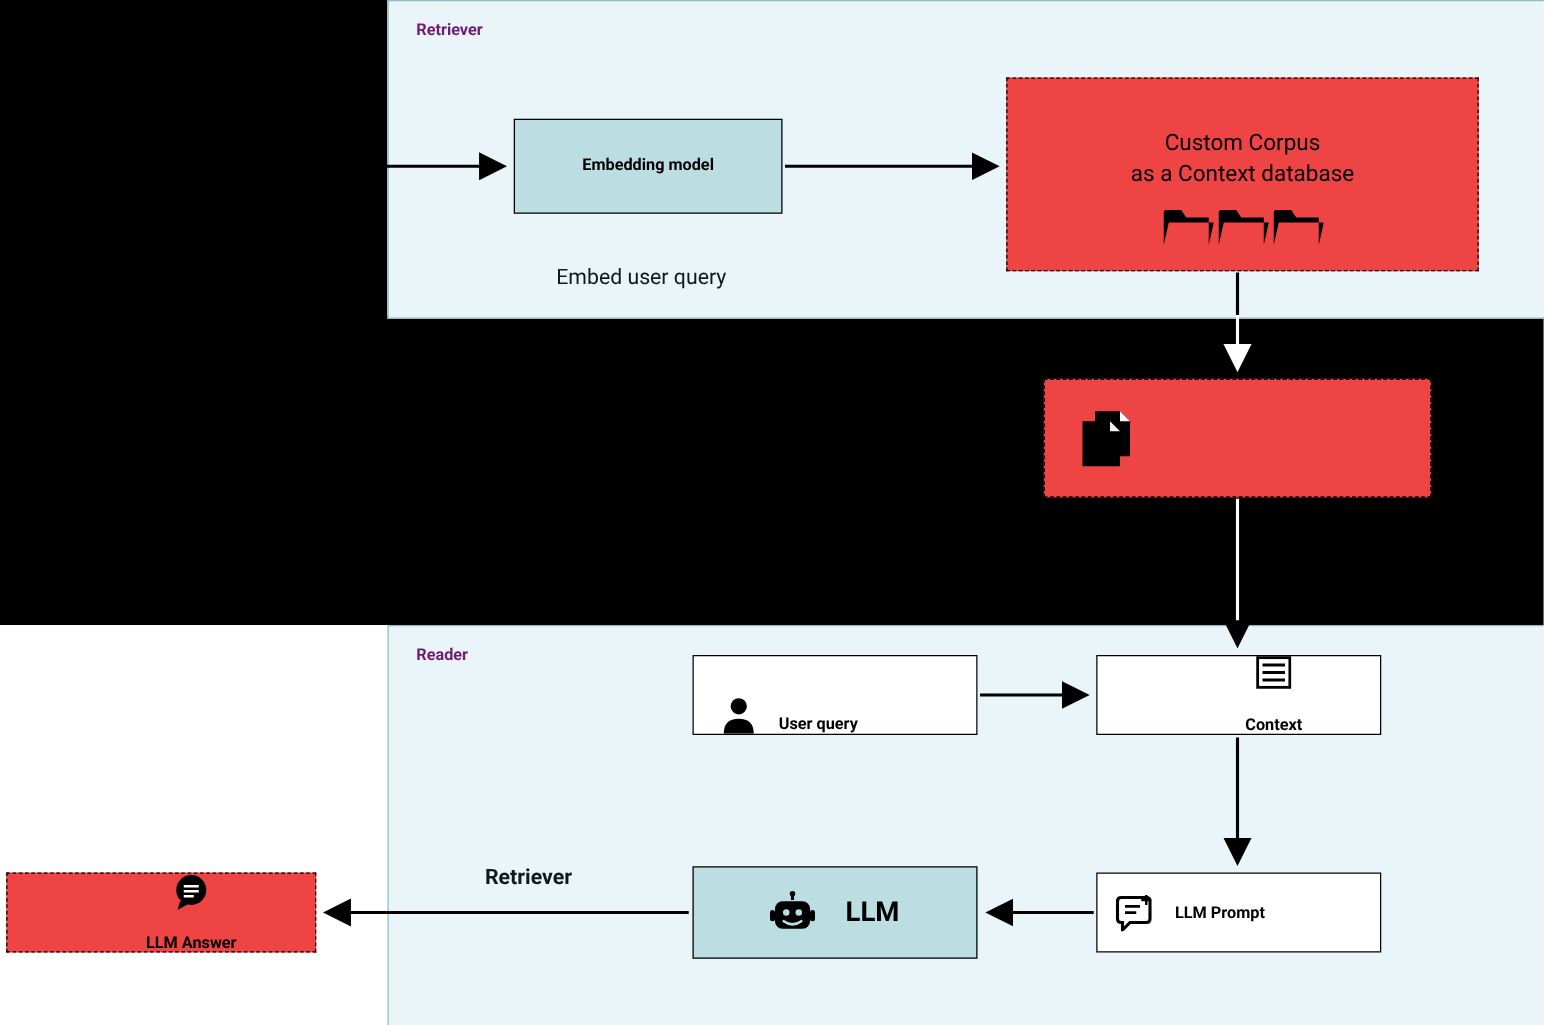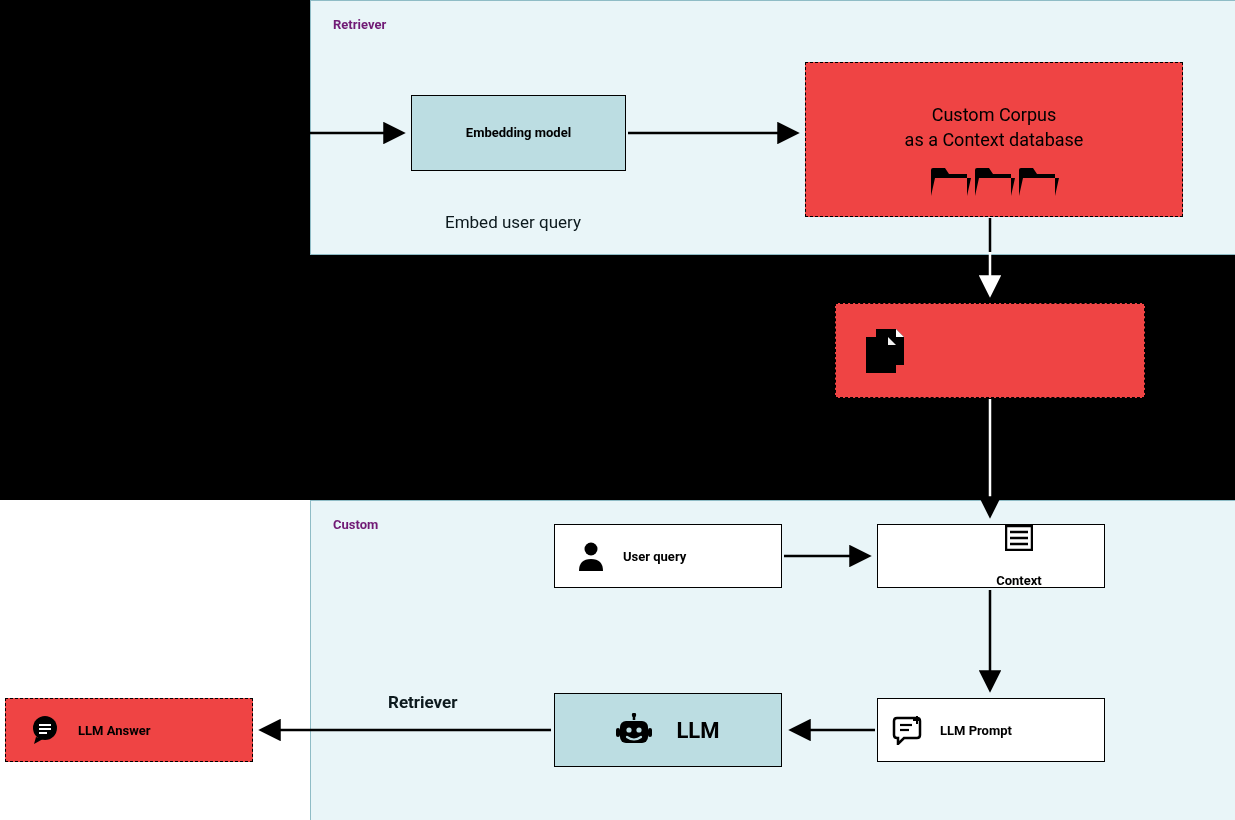--- a/index.html
+++ b/index.html
@@ -144,25 +144,25 @@
             <path d="M34 2 L34 10 L42 10 Z" fill="#fff"></path>
             <path d="M4 10 L26 10 L34 18 L34 46 L4 46 Z"></path>
             <path d="M26 10 L26 18 L34 18 Z" fill="#f2f2f2"></path>
           </g>
         </svg>
       </span>
     </div>
   </div>
 
   <div class="panel" style="left:310px; top:500px; width:925px; height:320px;">
-    <div class="panel-title" style="left:22px; top:16px;">Custom</div>
+    <div class="panel-title" style="left:22px; top:16px;">Reader</div>
   </div>
 
   <div class="box" style="left:554px; top:524px; width:228px; height:64px;">
-    <div class="center-content" style="justify-content:flex-start; padding-left:22px; gap:18px;">
+    <div class="center-content" style="justify-content:flex-start; padding-left:22px; gap:18px;align-items:flex-end;">
       <span class="icon">
         <svg width="28" height="30" viewBox="0 0 28 30">
           <circle cx="14" cy="8" r="6.5" fill="#000"></circle>
           <path d="M2 30 Q2 18 14 18 Q26 18 26 30 Z" fill="#000"></path>
         </svg>
       </span>
       <span class="label">User query</span>
     </div>
   </div>
 
@@ -211,21 +211,21 @@
           <path d="M11 24 Q18 29 25 24" stroke="#bcdde2" stroke-width="2.2" fill="none" stroke-linecap="round"></path>
         </svg>
       </span>
       <span class="label" style="font-size:22px;">LLM</span>
     </div>
   </div>
 
   <div class="caption" style="left:388px; top:692px; font-weight:700;">Retriever</div>
 
   <div class="box-dashed" style="left:5px; top:698px; width:248px; height:64px;">
-    <div class="center-content" style="justify-content:flex-start; padding-left:24px; gap:18px;">
+    <div class="center-content" style="justify-content:flex-start; padding-left:24px; gap:18px;flex-direction:column;">
       <span class="icon">
         <svg width="30" height="30" viewBox="0 0 30 30">
           <circle cx="15" cy="13" r="12" fill="#000"></circle>
           <path d="M6 22 L4 29 L13 24 Z" fill="#000"></path>
           <line x1="9" y1="10" x2="21" y2="10" stroke="#fff" stroke-width="2"></line>
           <line x1="9" y1="14" x2="21" y2="14" stroke="#fff" stroke-width="2"></line>
           <line x1="9" y1="18" x2="17" y2="18" stroke="#fff" stroke-width="2"></line>
         </svg>
       </span>
       <span class="label">LLM Answer</span>

